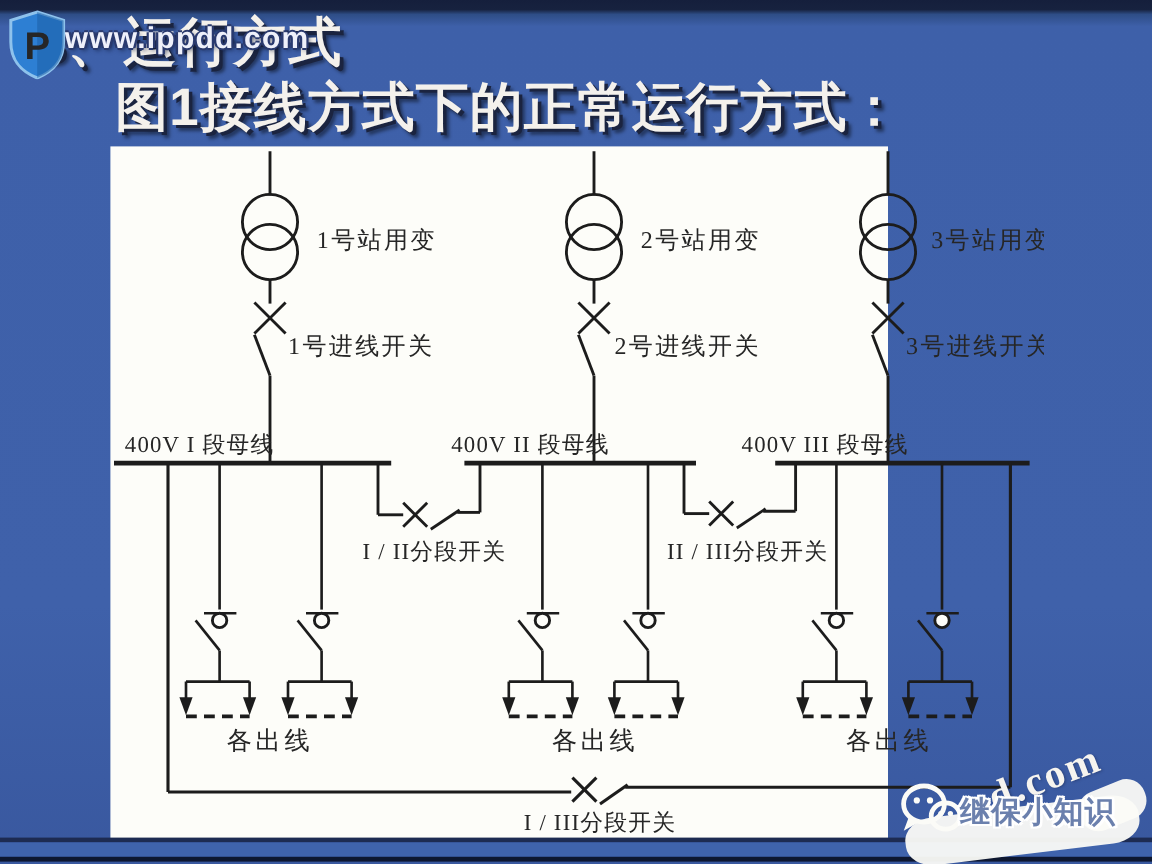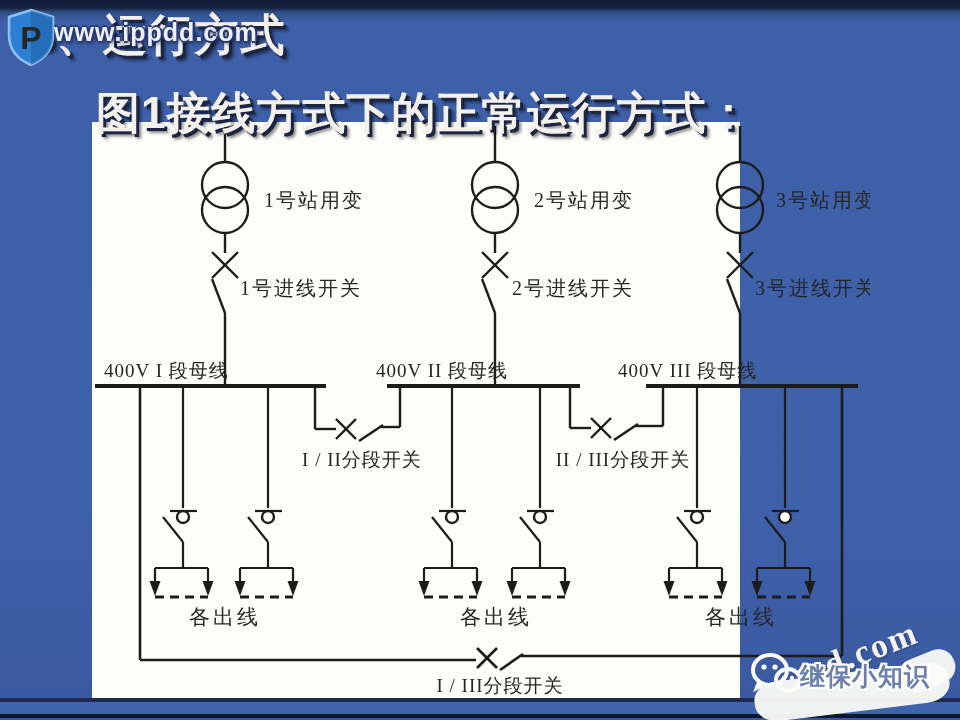--- a/index.html
+++ b/index.html
@@ -3,21 +3,21 @@
 <meta charset="utf-8">
 <style>
   html,body{margin:0;padding:0;}
   body{width:960px;height:720px;overflow:hidden;font-family:"Liberation Sans",sans-serif;}
   .slide{position:absolute;top:0;left:0;width:960px;height:720px;
     background:linear-gradient(180deg,#151f3c 0px,#17223f 8px,#2e4d86 12px,#3e60a9 22px,#3f61aa 70%,#39589f 100%);}
   
   .title1{position:absolute;left:30px;top:6px;font-size:44px;font-weight:bold;color:#f4f1ec;
     letter-spacing:2px;text-shadow:3px 3px 0 #1b2440,5px 5px 3px rgba(0,0,0,.45);white-space:nowrap;z-index:3;}
   .title2{position:absolute;left:96px;top:60px;font-size:44px;font-weight:bold;color:#f4f1ec;
-    letter-spacing:1px;text-shadow:3px 3px 0 #1b2440,5px 5px 3px rgba(0,0,0,.45);white-space:nowrap;z-index:2;margin-top:24px;}
+    letter-spacing:1px;text-shadow:3px 3px 0 #1b2440,5px 5px 3px rgba(0,0,0,.45);white-space:nowrap;z-index:2;}
   .wm-top{position:absolute;left:54px;top:18px;font-size:25px;font-weight:bold;color:#eef0fa;
     letter-spacing:1px;white-space:nowrap;z-index:5;
     text-shadow:-2px 0 0 #2a3a6e,2px 0 0 #2a3a6e,0 -2px 0 #2a3a6e,0 2px 0 #2a3a6e,2px 2px 4px rgba(10,20,50,.8);}
   .logo{position:absolute;left:5px;top:8px;z-index:6;}
   
   .panel{position:absolute;left:92px;top:122px;width:648px;height:578px;background:#fdfdf9;z-index:1;}
   
   .band1{position:absolute;left:0;top:698px;width:960px;height:4px;background:#1d2b52;z-index:2;}
   .band2{position:absolute;left:0;top:702px;width:960px;height:12px;
     background:linear-gradient(180deg,#61243_ 0,#5d7ab8 1px,#3c5ea8 100%);background-color:#3f63ac;z-index:2;}

